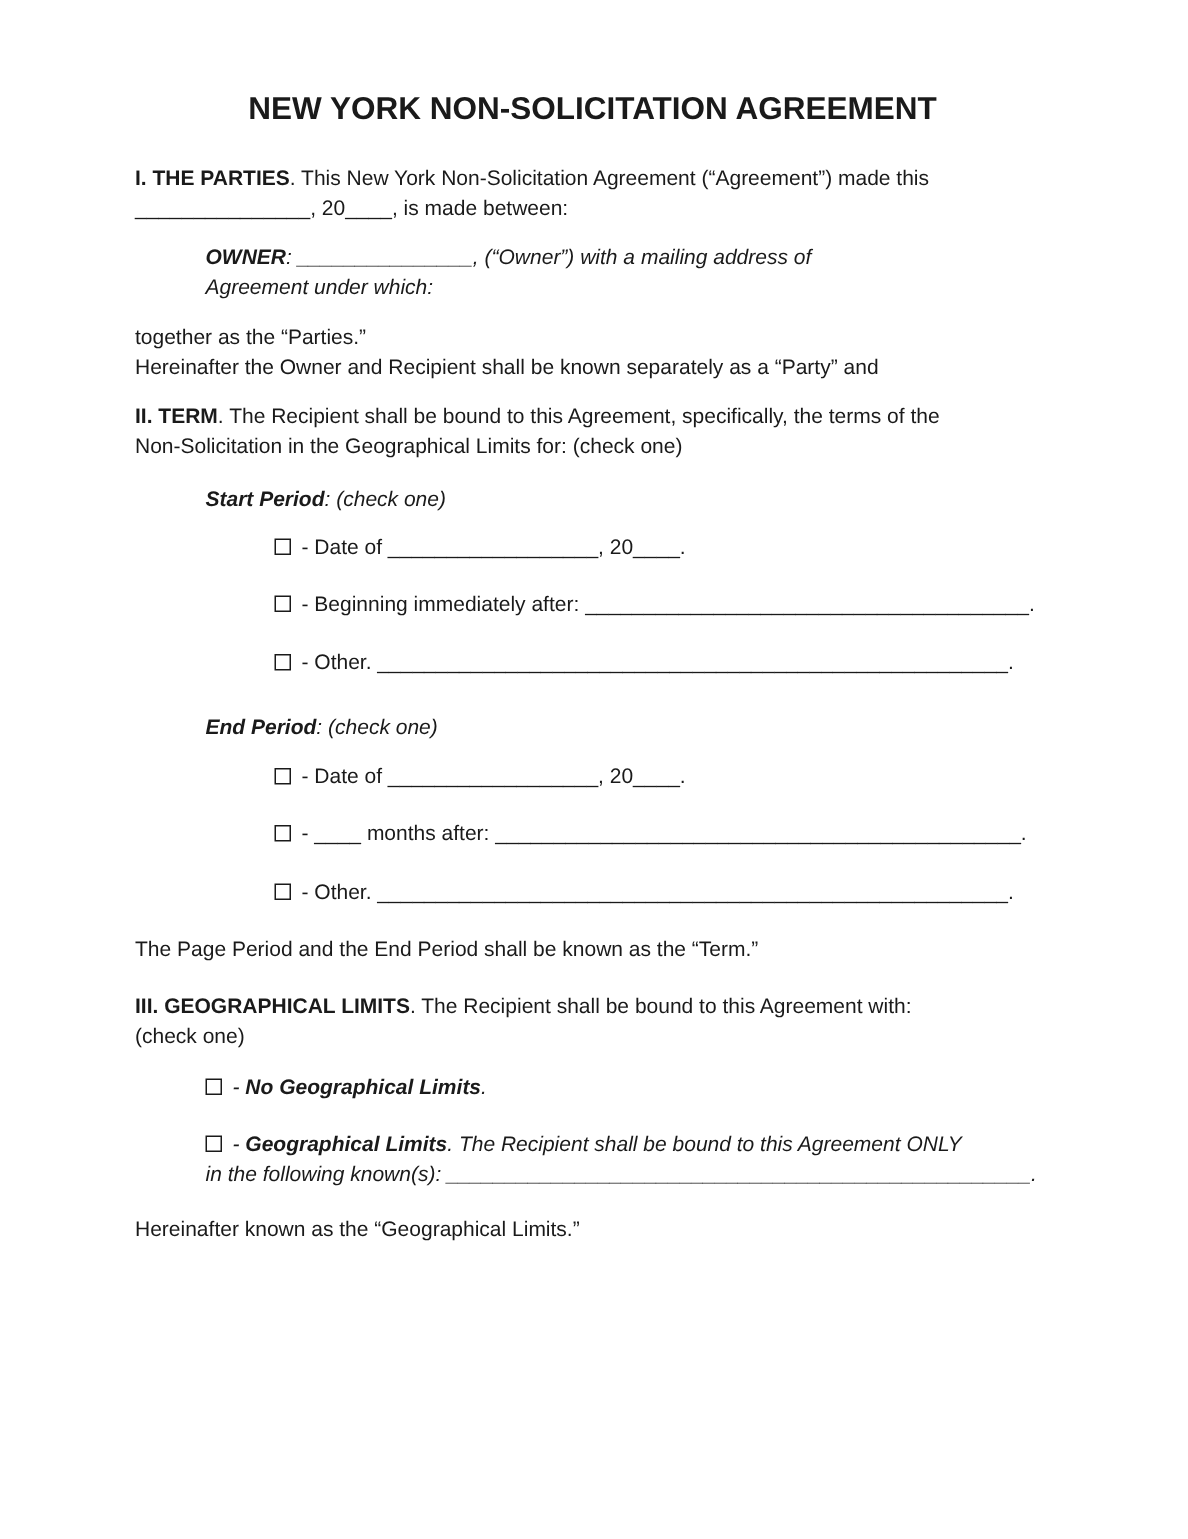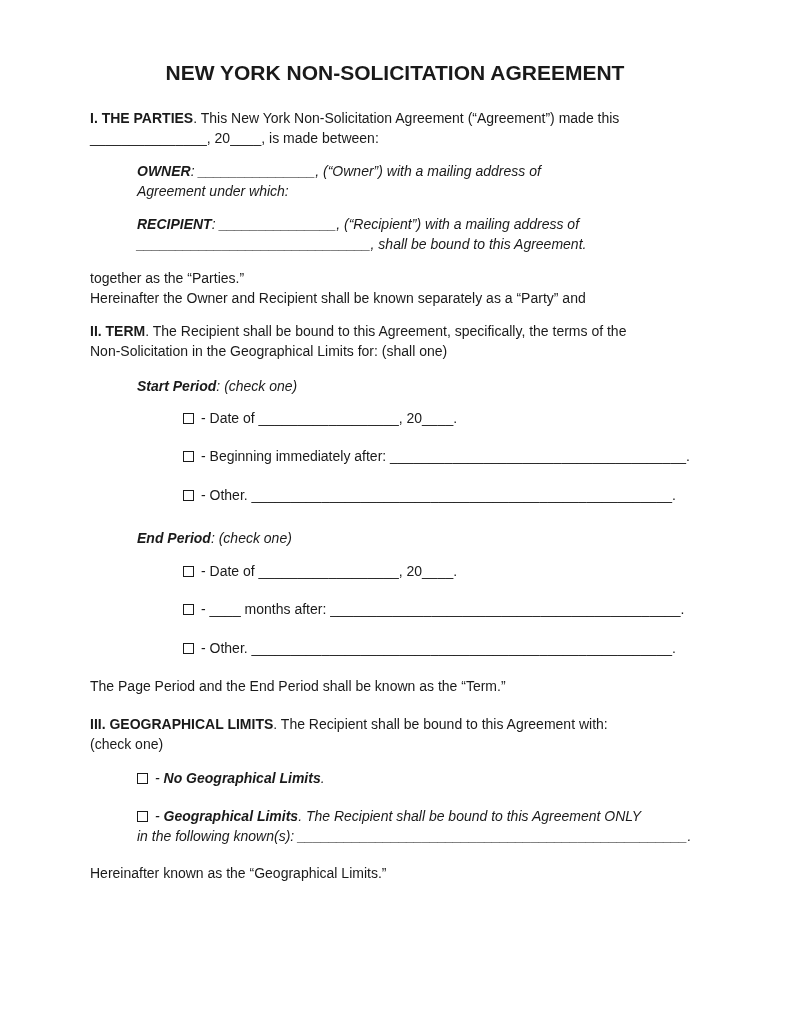--- a/index.html
+++ b/index.html
@@ -84,33 +84,29 @@
   <div class="para" style="margin-bottom:13px">
     <div class="line"><b>I. THE PARTIES</b><span>. This New York Non-Solicitation Agreement (“Agreement”) made this</span></div>
     <div class="line">_______________, 20____, is made between:</div>
   </div>
 
   <div class="para ind1" style="margin-bottom:13px">
     <div class="line"><b>OWNER</b><span>: _______________, (“Owner”) with a mailing address of</span></div>
     <div class="line">Agreement under which:</div>
   </div>
 
-  <div class="para ind1" style="margin-bottom:14px">
-    <div class="line"><b>RECIPIENT</b><span>: _______________, (“Recipient”) with a mailing address of</span></div>
-    <div class="line">______________________________, shall be bound to this Agreement.</div>
-  </div>
 
   <div class="para" style="margin-bottom:13px">
     <div class="line">together as the “Parties.”</div>
     <div class="line">Hereinafter the Owner and Recipient shall be known separately as a “Party” and</div>
   </div>
 
   <div class="para" style="margin-bottom:15px">
     <div class="line"><b>II. TERM</b><span>. The Recipient shall be bound to this Agreement, specifically, the terms of the</span></div>
-    <div class="line">Non-Solicitation in the Geographical Limits for: (shall one)</div>
+    <div class="line">Non-Solicitation in the Geographical Limits for: (check one)</div>
   </div>
 
   <div class="para ind1" style="margin-bottom:12px">
     <div class="line"><b>Start Period</b><span>: (check one)</span></div>
   </div>
 
   <div class="para ind2" style="margin-bottom:18px">
     <div class="line"><span class="cb"></span><span>- Date of __________________, 20____.</span></div>
   </div>
   <div class="para ind2" style="margin-bottom:19px">

